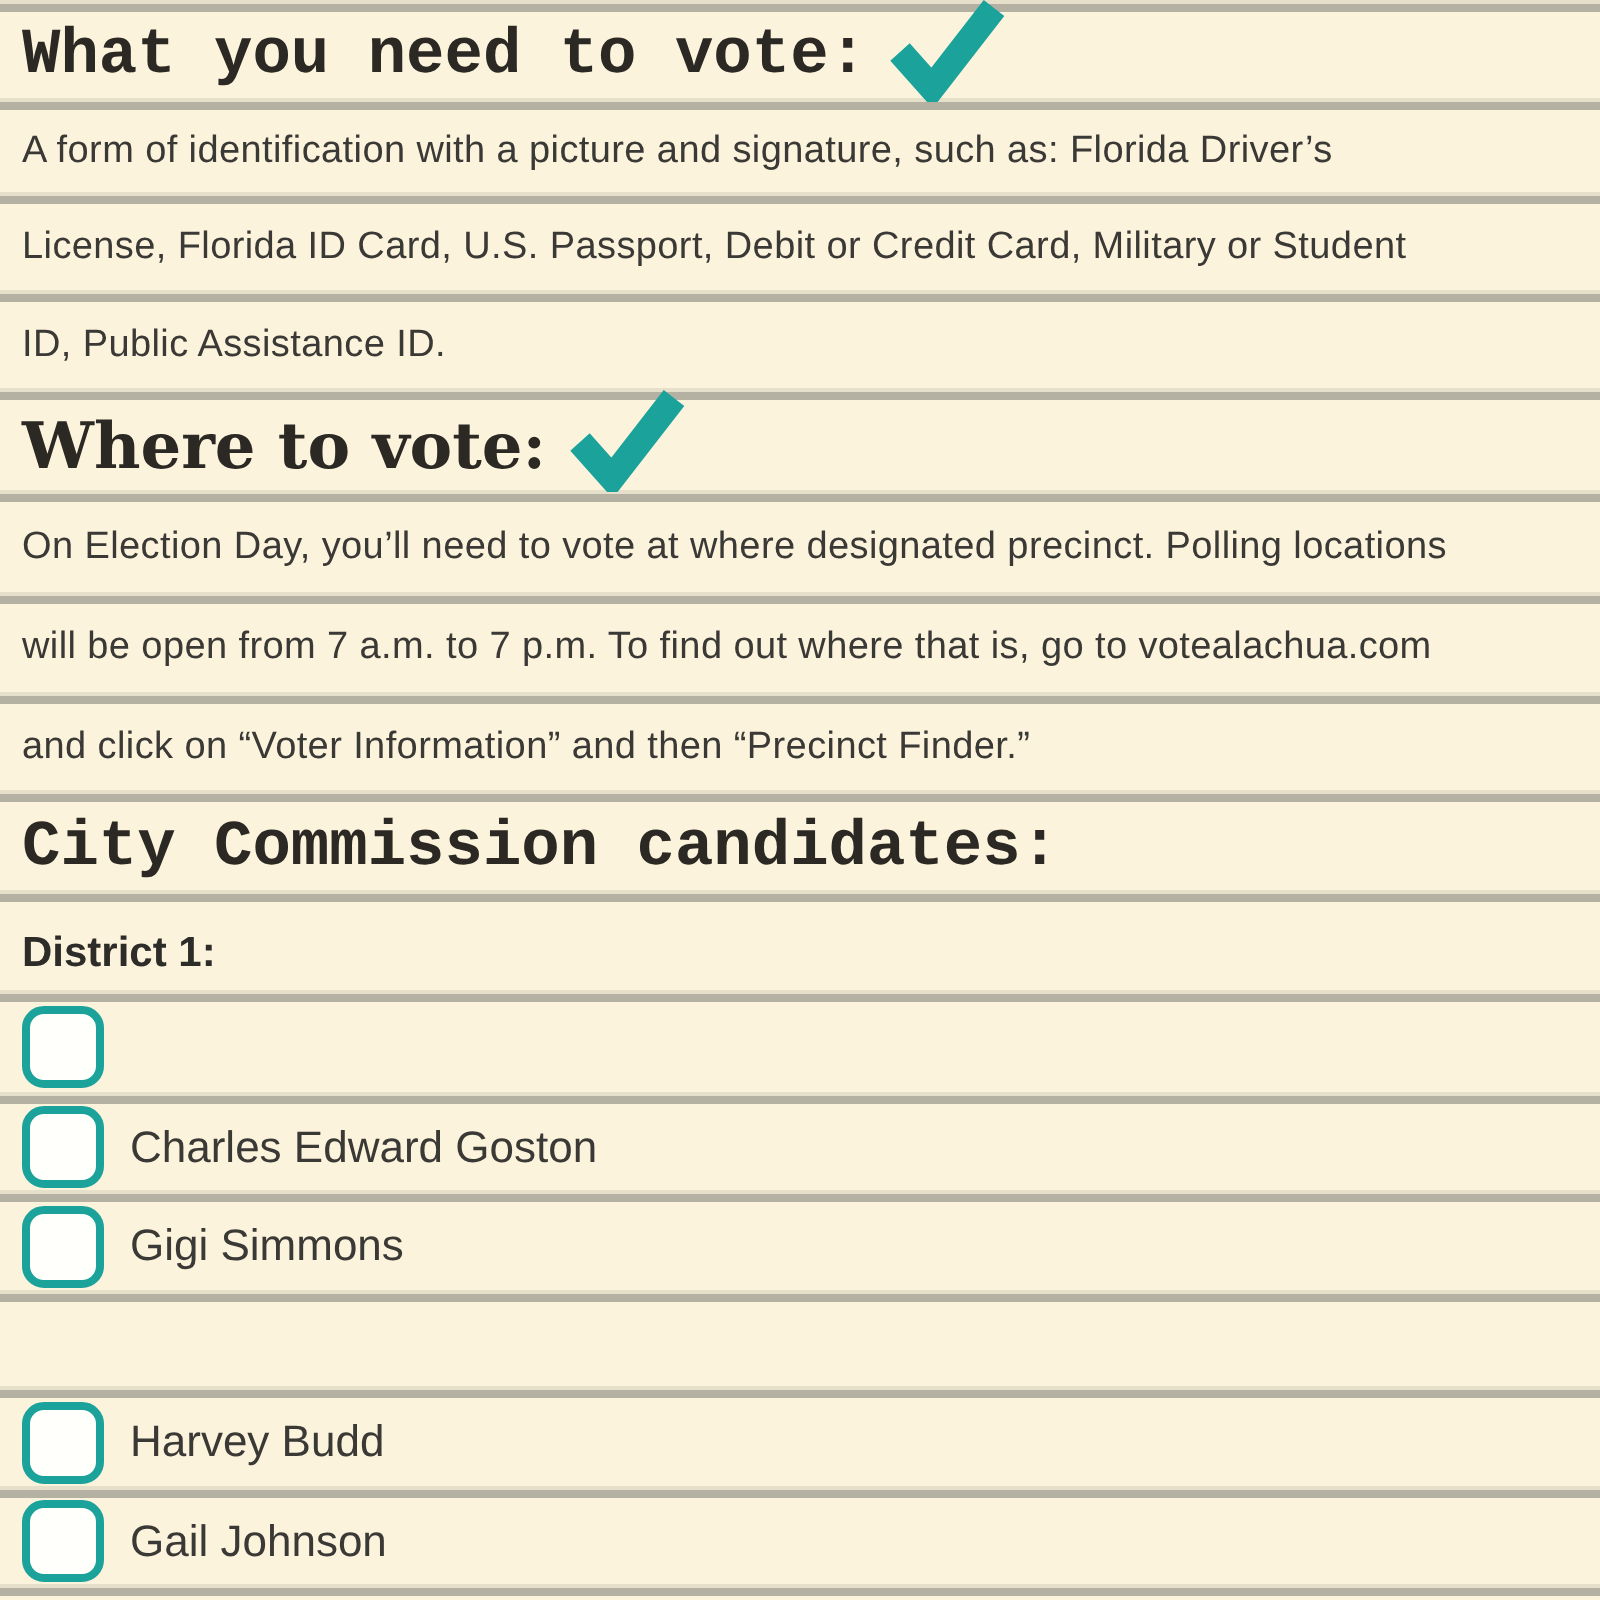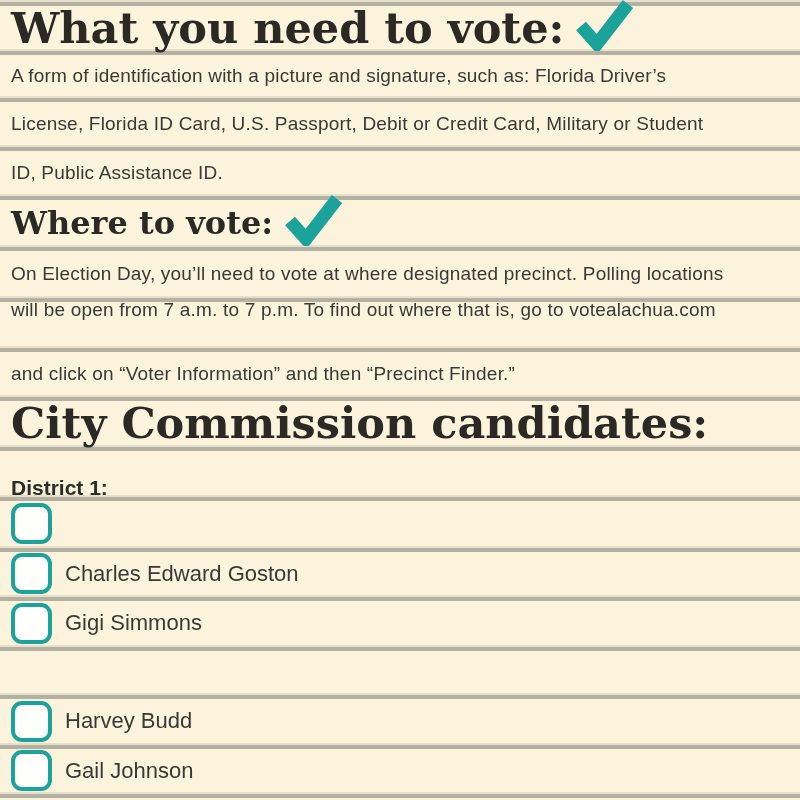--- a/index.html
+++ b/index.html
@@ -28,21 +28,21 @@
     padding-left:11px;
     overflow:visible;
   }
   .heading{
     font-family:"DejaVu Serif","Liberation Serif",serif;
     font-weight:700;
     font-size:32px;
     color:var(--heading-color);
     white-space:nowrap;
   }
-  .heading-lg{font-size:43px;}
+  .heading-lg{font-size:32px;font-family:Liberation Mono, monospace;}
   .check-svg{
     flex:0 0 auto;
     margin-left:10px;
     margin-top:-8px;
     position:relative;
     z-index:2;
   }
   .body-text{
     font-size:19px;
     letter-spacing:0.2px;
@@ -111,32 +111,32 @@
       <path d="M7 29 L23 47 L54 7" fill="none" stroke="#1aa29b" stroke-width="13" stroke-linecap="butt" stroke-linejoin="miter"></path>
     </svg>
   </div>
 
   <div class="row" style="top:151px;height:43px">
     <span class="body-text">ID, Public Assistance ID.</span>
   </div>
   <div class="row" style="top:251px;height:45px">
     <span class="body-text">On Election Day, you’ll need to vote at where designated precinct. Polling locations</span>
   </div>
-  <div class="row" style="top:288px;height:44px">
+  <div class="row" style="top:302px;height:44px">
     <span class="body-text">will be open from 7 a.m. to 7 p.m. To find out where that is, go to votealachua.com</span>
   </div>
   <div class="row" style="top:401px;height:44px">
     <div class="heading heading-lg">City Commission candidates:</div>
   </div>
 
   <div class="row" style="top:352px;height:43px">
     <span class="body-text">and click on “Voter Information” and then “Precinct Finder.”</span>
   </div>
 
-  <div class="row" style="top:462px;height:51px">
+  <div class="row" style="top:451px;height:51px">
     <span class="group-label">District 1:</span>
   </div>
 
   <div class="row" style="top:501px;height:45px">
     <div class="checkbox" role="checkbox" aria-checked="false"></div>
   </div>
   <div class="row" style="top:601px;height:44px">
     <div class="checkbox" role="checkbox" aria-checked="false"></div>
     <span class="candidate-name">Gigi Simmons</span>
   </div>

